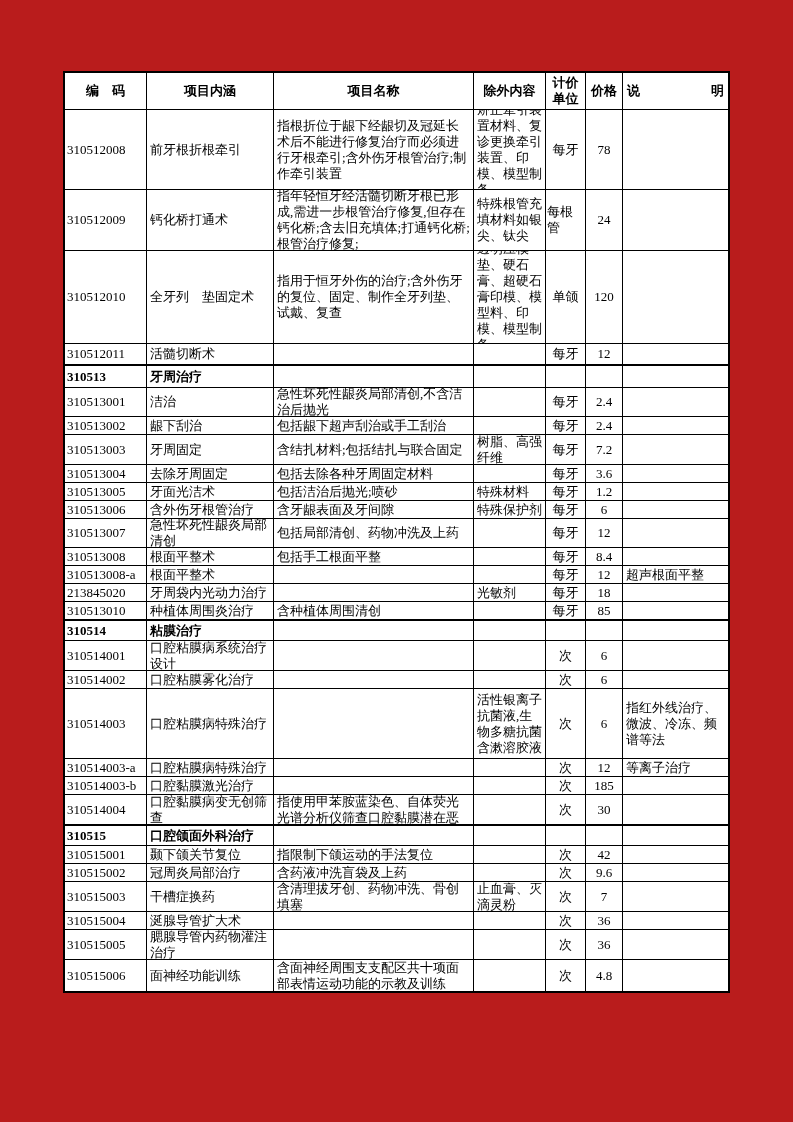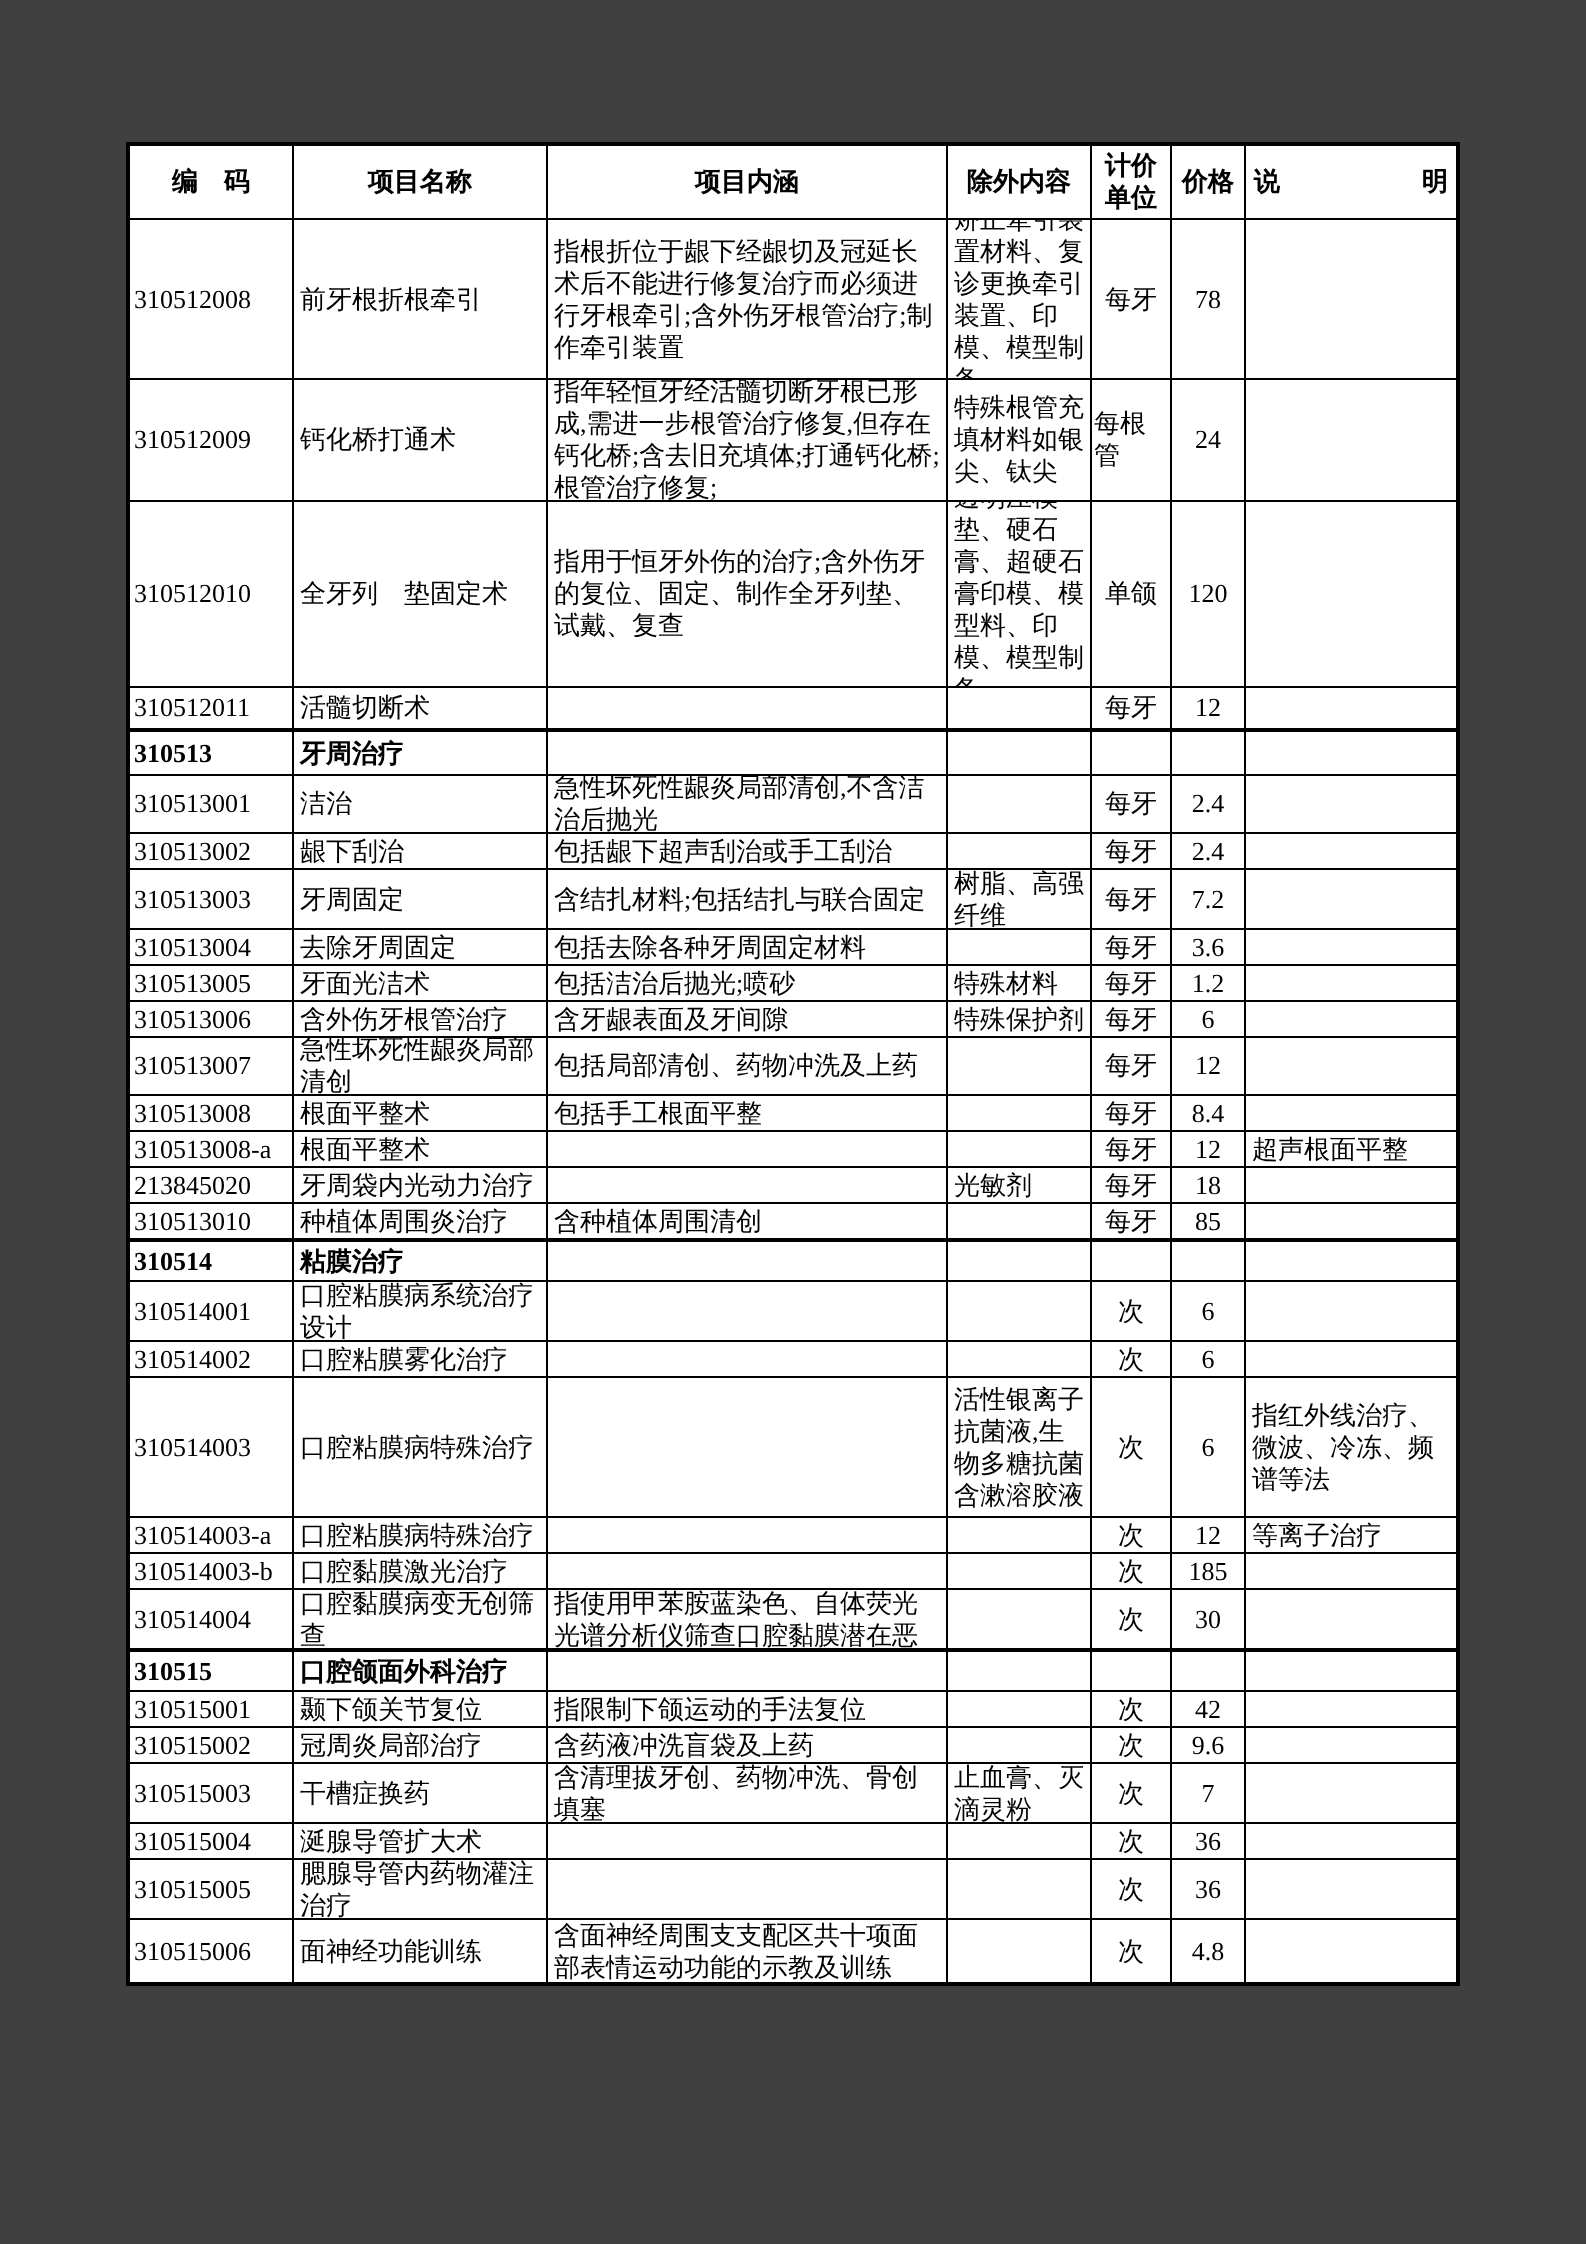--- a/index.html
+++ b/index.html
@@ -1,20 +1,20 @@
 <!DOCTYPE html>
 <html><head>
 <meta charset="utf-8">
 <style>
   html,body{margin:0;padding:0;}
   body{
     width:793px;height:1122px;background:#ffffff;color:#000;
     font-family:"Liberation Serif","DejaVu Serif",serif;
   }
-  .sheet{position:relative;width:793px;height:1122px;background:#404040;overflow:hidden;}
+  .sheet{position:relative;width:793px;height:1122px;background:#b91c1c;overflow:hidden;}
   .grid{
     position:absolute;left:63px;top:71px;
     display:grid;
     grid-template-columns:81px 127px 200px 72px 40px 37px 106px;
     border:2px solid #000;background:#fff;
   }
   .cell{
     box-sizing:border-box;
     border-left:1px solid #000;border-top:1px solid #000;
     display:flex;align-items:center;
@@ -29,22 +29,22 @@
   .cell.hdr{border-top:none;font-weight:bold;justify-content:center;text-align:center;}
   .cell.hdr.note-hdr{justify-content:space-between;text-align:left;padding:0 4px;}
   .cell.sec{font-weight:bold;border-top-width:2px;}
 </style>
 </head>
 <body>
 
 <div class="sheet">
   <div class="grid" id="grid" style="grid-template-rows: 36px 80px 61px 93px 21px 23px 29px 18px 30px 18px 18px 18px 29px 18px 18px 18px 18px 21px 30px 18px 70px 18px 18px 30px 21px 18px 18px 30px 18px 30px 32px;">
     <div class="cell hdr c0">编　码</div>
+    <div class="cell hdr c2">项目内涵</div>
     <div class="cell hdr c1">项目名称</div>
-    <div class="cell hdr c2">项目内涵</div>
     <div class="cell hdr c3">除外内容</div>
     <div class="cell hdr c4">计价单位</div>
     <div class="cell hdr c5">价格</div>
     <div class="cell hdr c6 note-hdr">
       <span>说</span>
       <span>明</span>
     </div>
   <div style="display: contents;"><div class="cell c0 left">310512008</div><div class="cell c1 left">前牙根折根牵引</div><div class="cell c2 left">指根折位于龈下经龈切及冠延长术后不能进行修复治疗而必须进行牙根牵引;含外伤牙根管治疗;制作牵引装置</div><div class="cell c3 left">矫正牵引装置材料、复诊更换牵引装置、印模、模型制备</div><div class="cell c4 center">每牙</div><div class="cell c5 center">78</div><div class="cell c6 left"></div></div>
       <div style="display: contents;"><div class="cell c0 left">310512009</div><div class="cell c1 left">钙化桥打通术</div><div class="cell c2 left">指年轻恒牙经活髓切断牙根已形成,需进一步根管治疗修复,但存在钙化桥;含去旧充填体;打通钙化桥;根管治疗修复;</div><div class="cell c3 left">特殊根管充填材料如银尖、钛尖</div><div class="cell c4 center">每根管</div><div class="cell c5 center">24</div><div class="cell c6 left"></div></div>
       <div style="display: contents;"><div class="cell c0 left">310512010</div><div class="cell c1 left">全牙列　垫固定术</div><div class="cell c2 left">指用于恒牙外伤的治疗;含外伤牙的复位、固定、制作全牙列垫、试戴、复查</div><div class="cell c3 left">透明压模垫、硬石膏、超硬石膏印模、模型料、印模、模型制备</div><div class="cell c4 center">单颌</div><div class="cell c5 center">120</div><div class="cell c6 left"></div></div>

